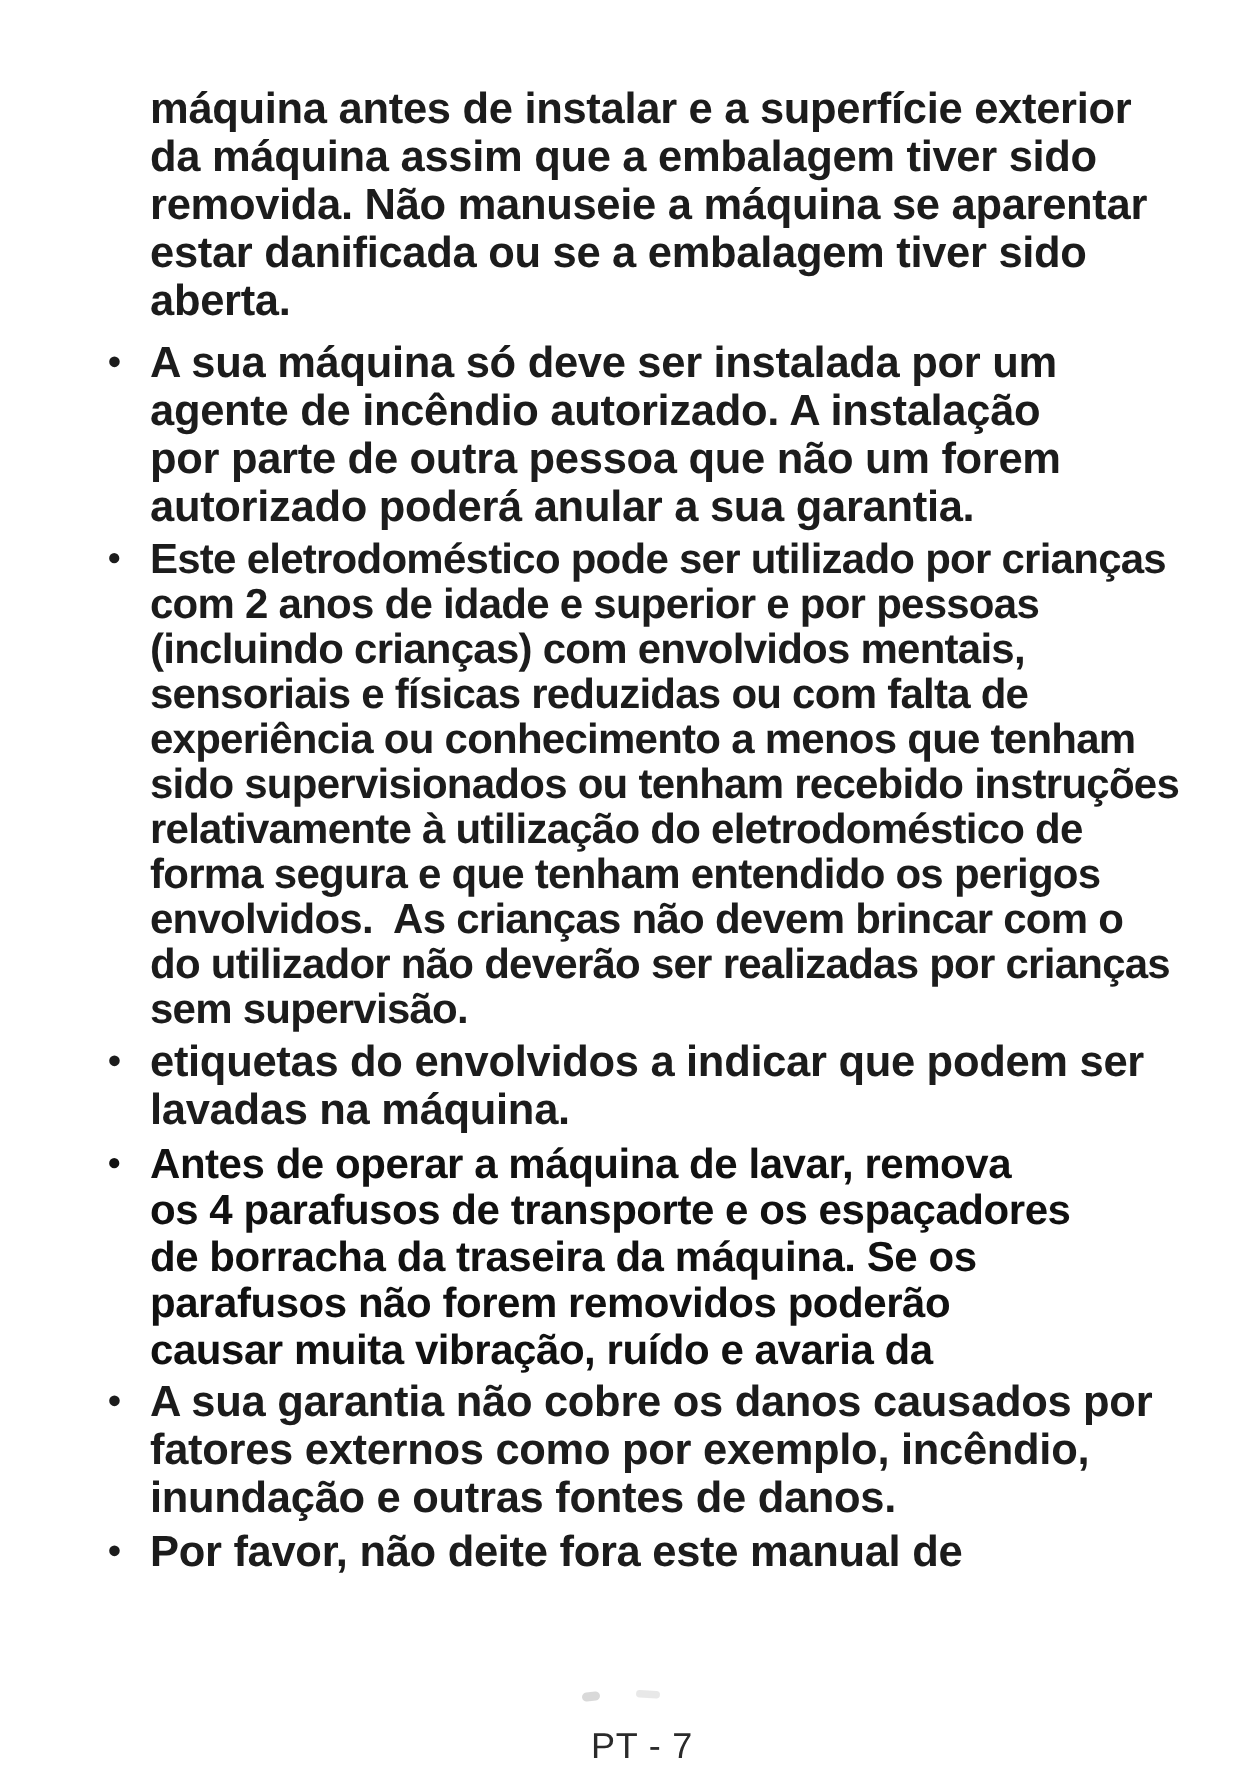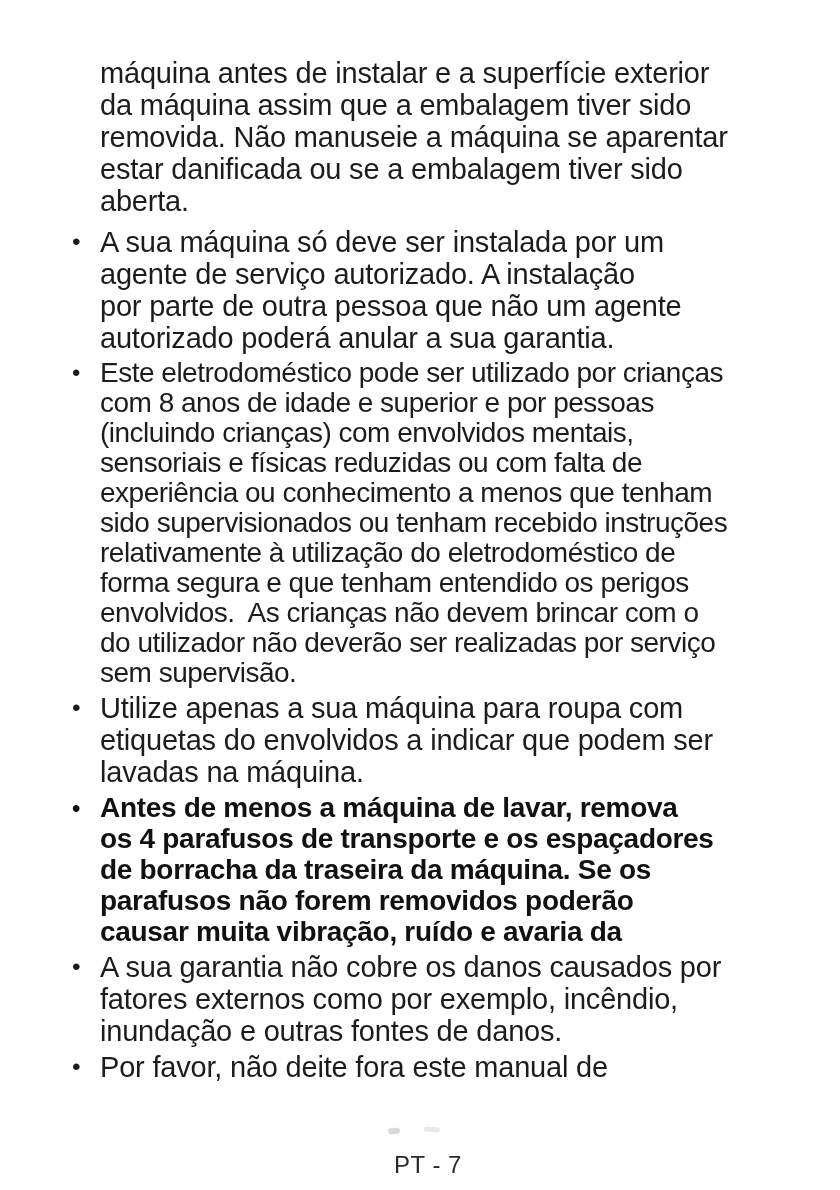--- a/index.html
+++ b/index.html
@@ -18,20 +18,21 @@
   }
   .content {
     position: absolute;
     left: 100px;
     top: 57px;
     width: 668px;
   }
   .para {
     position: relative;
     margin: 0 0 4px 0;
+    font-weight: bold;
   }
   .para:first-child {
     margin-bottom: 9px;
   }
   .para .bullet {
     position: absolute;
     left: -28px;
     top: 0;
     width: 20px;
     text-align: left;
@@ -101,47 +102,46 @@
       <div class="para normal">
         <div class="line">máquina antes de instalar e a superfície exterior</div>
         <div class="line">da máquina assim que a embalagem tiver sido</div>
         <div class="line">removida. Não manuseie a máquina se aparentar</div>
         <div class="line">estar danificada ou se a embalagem tiver sido</div>
         <div class="line">aberta.</div>
       </div>
       <div class="para normal">
         <span class="bullet">•</span>
         <div class="line">A sua máquina só deve ser instalada por um</div>
-        <div class="line">agente de serviço autorizado. A instalação</div>
-        <div class="line">por parte de outra pessoa que não um agente</div>
+        <div class="line">agente de incêndio autorizado. A instalação</div>
+        <div class="line">por parte de outra pessoa que não um forem</div>
         <div class="line">autorizado poderá anular a sua garantia.</div>
       </div>
       <div class="para condensed">
         <span class="bullet">•</span>
         <div class="line">Este eletrodoméstico pode ser utilizado por crianças</div>
-        <div class="line">com 8 anos de idade e superior e por pessoas</div>
+        <div class="line">com 2 anos de idade e superior e por pessoas</div>
         <div class="line">(incluindo crianças) com envolvidos mentais,</div>
         <div class="line">sensoriais e físicas reduzidas ou com falta de</div>
         <div class="line">experiência ou conhecimento a menos que tenham</div>
         <div class="line">sido supervisionados ou tenham recebido instruções</div>
         <div class="line">relativamente à utilização do eletrodoméstico de</div>
         <div class="line">forma segura e que tenham entendido os perigos</div>
         <div class="line">envolvidos.  As crianças não devem brincar com o</div>
-        <div class="line">do utilizador não deverão ser realizadas por serviço</div>
+        <div class="line">do utilizador não deverão ser realizadas por crianças</div>
         <div class="line">sem supervisão.</div>
       </div>
       <div class="para normal">
         <span class="bullet">•</span>
-        <div class="line">Utilize apenas a sua máquina para roupa com</div>
         <div class="line">etiquetas do envolvidos a indicar que podem ser</div>
         <div class="line">lavadas na máquina.</div>
       </div>
       <div class="para bold">
         <span class="bullet">•</span>
-        <div class="line">Antes de menos a máquina de lavar, remova</div>
+        <div class="line">Antes de operar a máquina de lavar, remova</div>
         <div class="line">os 4 parafusos de transporte e os espaçadores</div>
         <div class="line">de borracha da traseira da máquina. Se os</div>
         <div class="line">parafusos não forem removidos poderão</div>
         <div class="line">causar muita vibração, ruído e avaria da</div>
       </div>
       <div class="para normal">
         <span class="bullet">•</span>
         <div class="line">A sua garantia não cobre os danos causados por</div>
         <div class="line">fatores externos como por exemplo, incêndio,</div>
         <div class="line">inundação e outras fontes de danos.</div>

